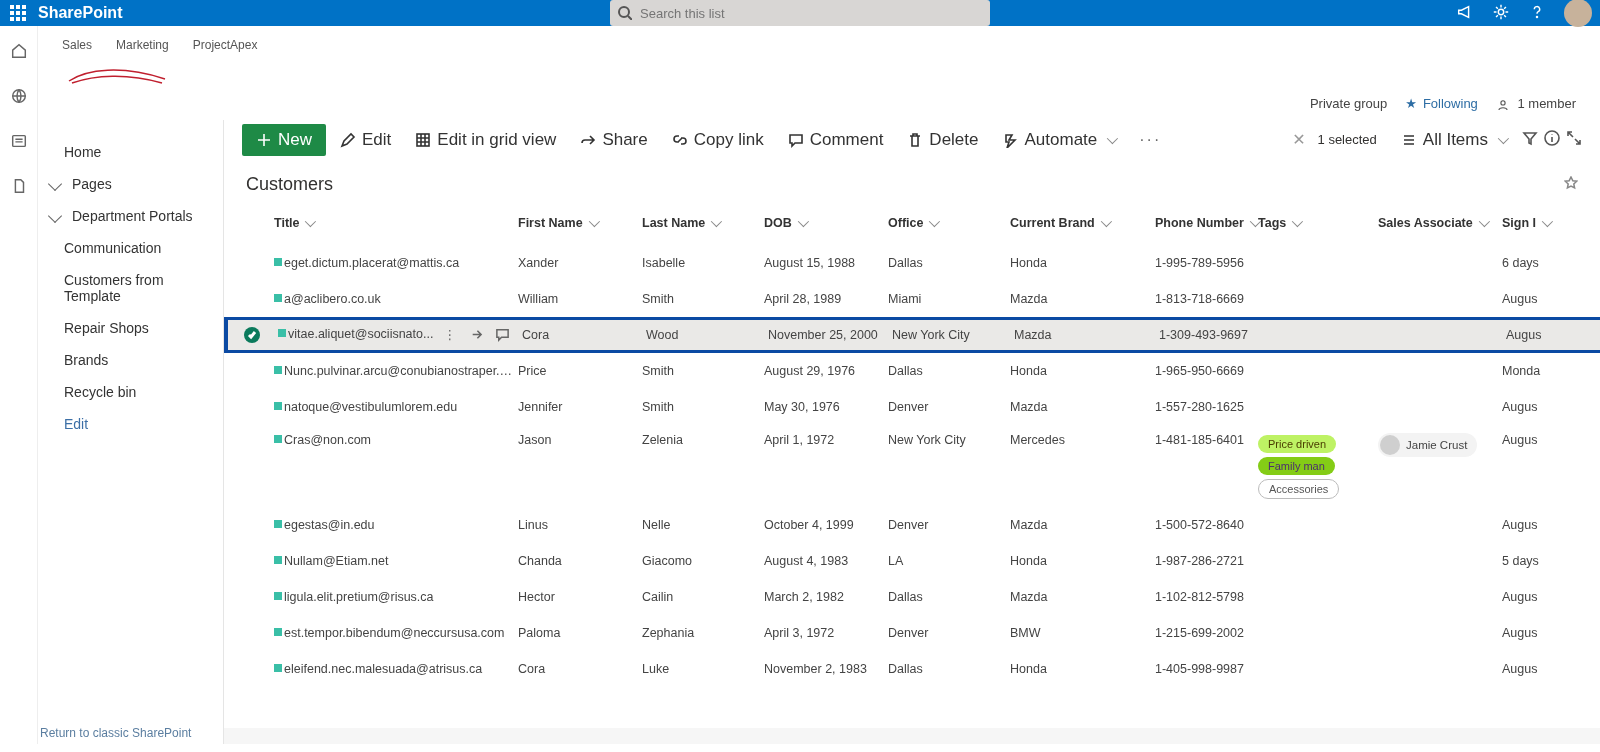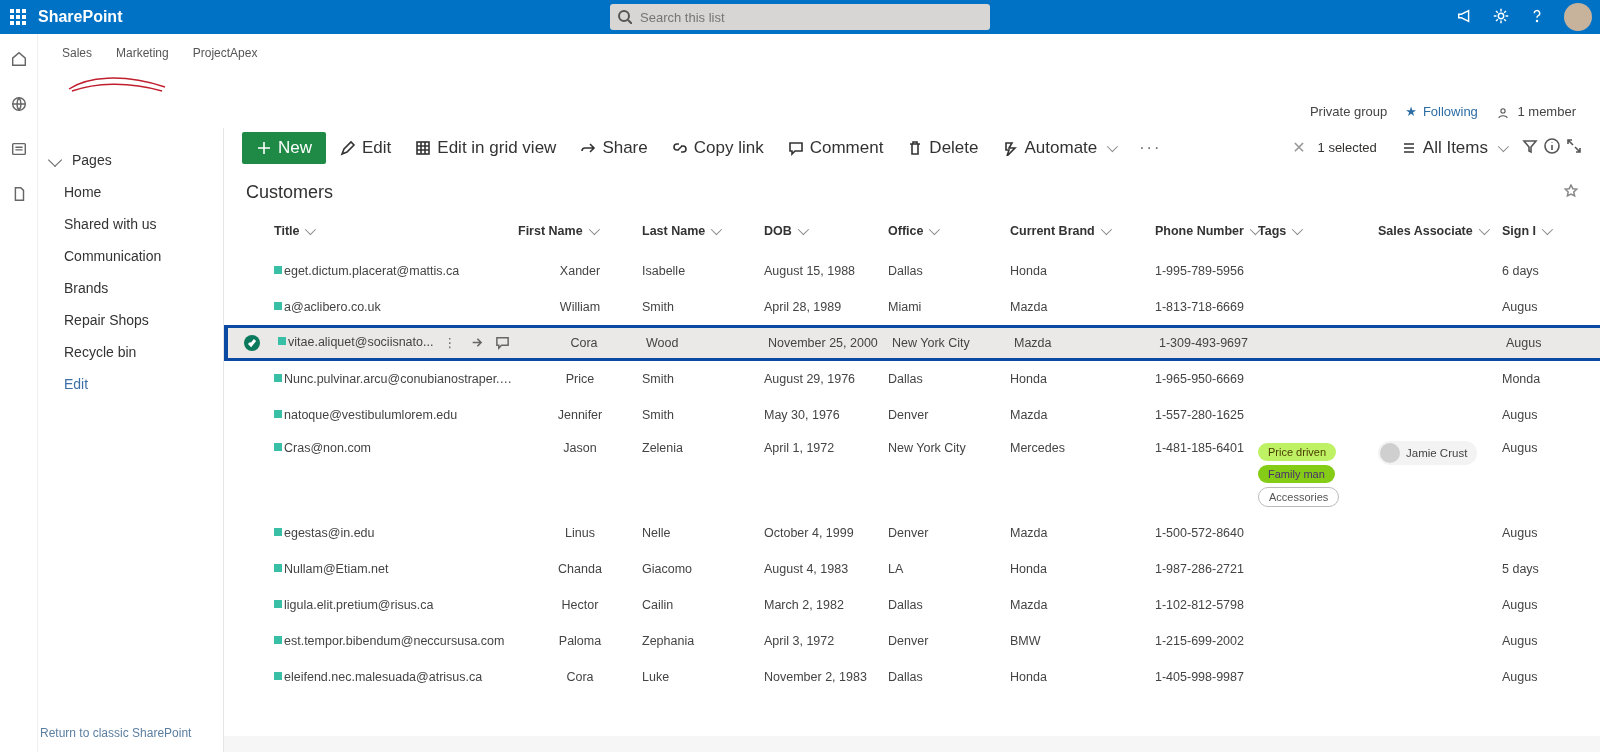--- a/index.html
+++ b/index.html
@@ -1,18 +1,18 @@
 <!DOCTYPE html>
 <html><head>
 <meta charset="utf-8">
 <style>
   * { box-sizing: border-box; margin: 0; padding: 0; }
   body { font-family: "Segoe UI", -apple-system, sans-serif; font-size: 13px; color: #323130; background:#fff; overflow:hidden; }
 
-  .suite-bar { height: 34px; background: #0072c6; display:flex; align-items:center; color:#fff; padding:0 8px; }
+  .suite-bar { height: 26px; background: #0072c6; display:flex; align-items:center; color:#fff; padding:0 8px; }
   .waffle { width:16px; height:16px; display:grid; grid-template:repeat(3,4px)/repeat(3,4px); gap:2px; margin:0 12px 0 2px; }
   .waffle span { background:#fff; width:4px; height:4px; }
   .app-name { font-size:16px; font-weight:600; }
   .suite-search { margin-left:auto; margin-right:auto; position:absolute; left:50%; transform:translateX(-50%); width:380px; height:26px; background:#d8d6d4; border-radius:3px; display:flex; align-items:center; padding:0 8px; color:#555; }
   .suite-search svg{width:14px;height:14px;margin-right:8px;fill:none;stroke:#555;stroke-width:2}
   .suite-search input { flex:1; border:none; background:transparent; outline:none; font-size:13px; color:#333; }
   .suite-right { margin-left:auto; display:flex; align-items:center; gap:18px; }
   .suite-icon svg { width:18px; height:18px; fill:none; stroke:#fff; stroke-width:1.6; }
   .avatar { width:28px; height:28px; border-radius:50%; background:#c7b29b; display:inline-block; }
 
@@ -50,21 +50,21 @@
   .fav svg{width:14px;height:14px;fill:none;stroke:#888;stroke-width:1.5;}
 
   .scroll-wrap { flex:1; overflow:auto; }
   .grid { width:1560px; }
   .row { display:flex; align-items:center; height:36px; font-size:12.5px; color:#444; }
   .row.header { font-weight:600; color:#333; height:44px; position:sticky; top:0; background:#fff; z-index:3;}
   .row.header .cell{display:flex;align-items:center;gap:6px;}
   .caret{width:8px;height:8px;border-right:1.5px solid #888;border-bottom:1.5px solid #888;transform:rotate(45deg) translateY(-2px);}
   .cell.sel{flex:0 0 48px; display:flex;align-items:center;justify-content:center;}
   .cell.title{flex:0 0 246px; padding-left:2px; white-space:nowrap; overflow:hidden; text-overflow:ellipsis; position:relative;}
-  .cell.first{flex:0 0 124px;text-align:center;}
+  .cell.first{flex:0 0 124px;}
   .cell.last{flex:0 0 122px;}
   .cell.dob{flex:0 0 124px;}
   .cell.office{flex:0 0 122px;}
   .cell.brand{flex:0 0 122px;}
   .cell.phone{flex:0 0 126px;padding-left:23px;}
   .cell.tags{flex:0 0 120px;}
   .cell.assoc{flex:0 0 124px;}
   .cell.sign{flex:0 0 60px; white-space:nowrap;}
   .tile{display:inline-block;width:8px;height:8px;background:#3abfa7;margin-right:2px;transform:translateY(-1px);}
   .row.selected{ background:#eae9e7; border:3px solid #0b4aa3; border-left-width:4px; border-right-width:4px; }
@@ -163,37 +163,41 @@
             <circle cx="10" cy="7" r="3"></circle>
             <path d="M4 17c1-4 11-4 12 0"></path>
           </svg>
         <span>1 member</span>
       </span>
     </div>
 
     <div class="main-split">
       <div class="left-nav" id="left-nav">
           <div class="item">
+            <span>Home</span>
+          </div>
+          <div class="item">
             <span class="chev"></span>
             <span>Pages</span>
           </div>
           <div class="item">
-            <span>Home</span>
-          </div>
-          <div class="item">
-            <span>Shared with us</span>
+            <span class="chev"></span>
+            <span>Department Portals</span>
           </div>
           <div class="item">
             <span>Communication</span>
           </div>
           <div class="item">
+            <span>Customers from Template</span>
+          </div>
+          <div class="item">
+            <span>Repair Shops</span>
+          </div>
+          <div class="item">
             <span>Brands</span>
-          </div>
-          <div class="item">
-            <span>Repair Shops</span>
           </div>
           <div class="item">
             <span>Recycle bin</span>
           </div>
           <div class="item edit">
             <span>Edit</span>
           </div>
         </div>
 
       <div class="list-pane">

